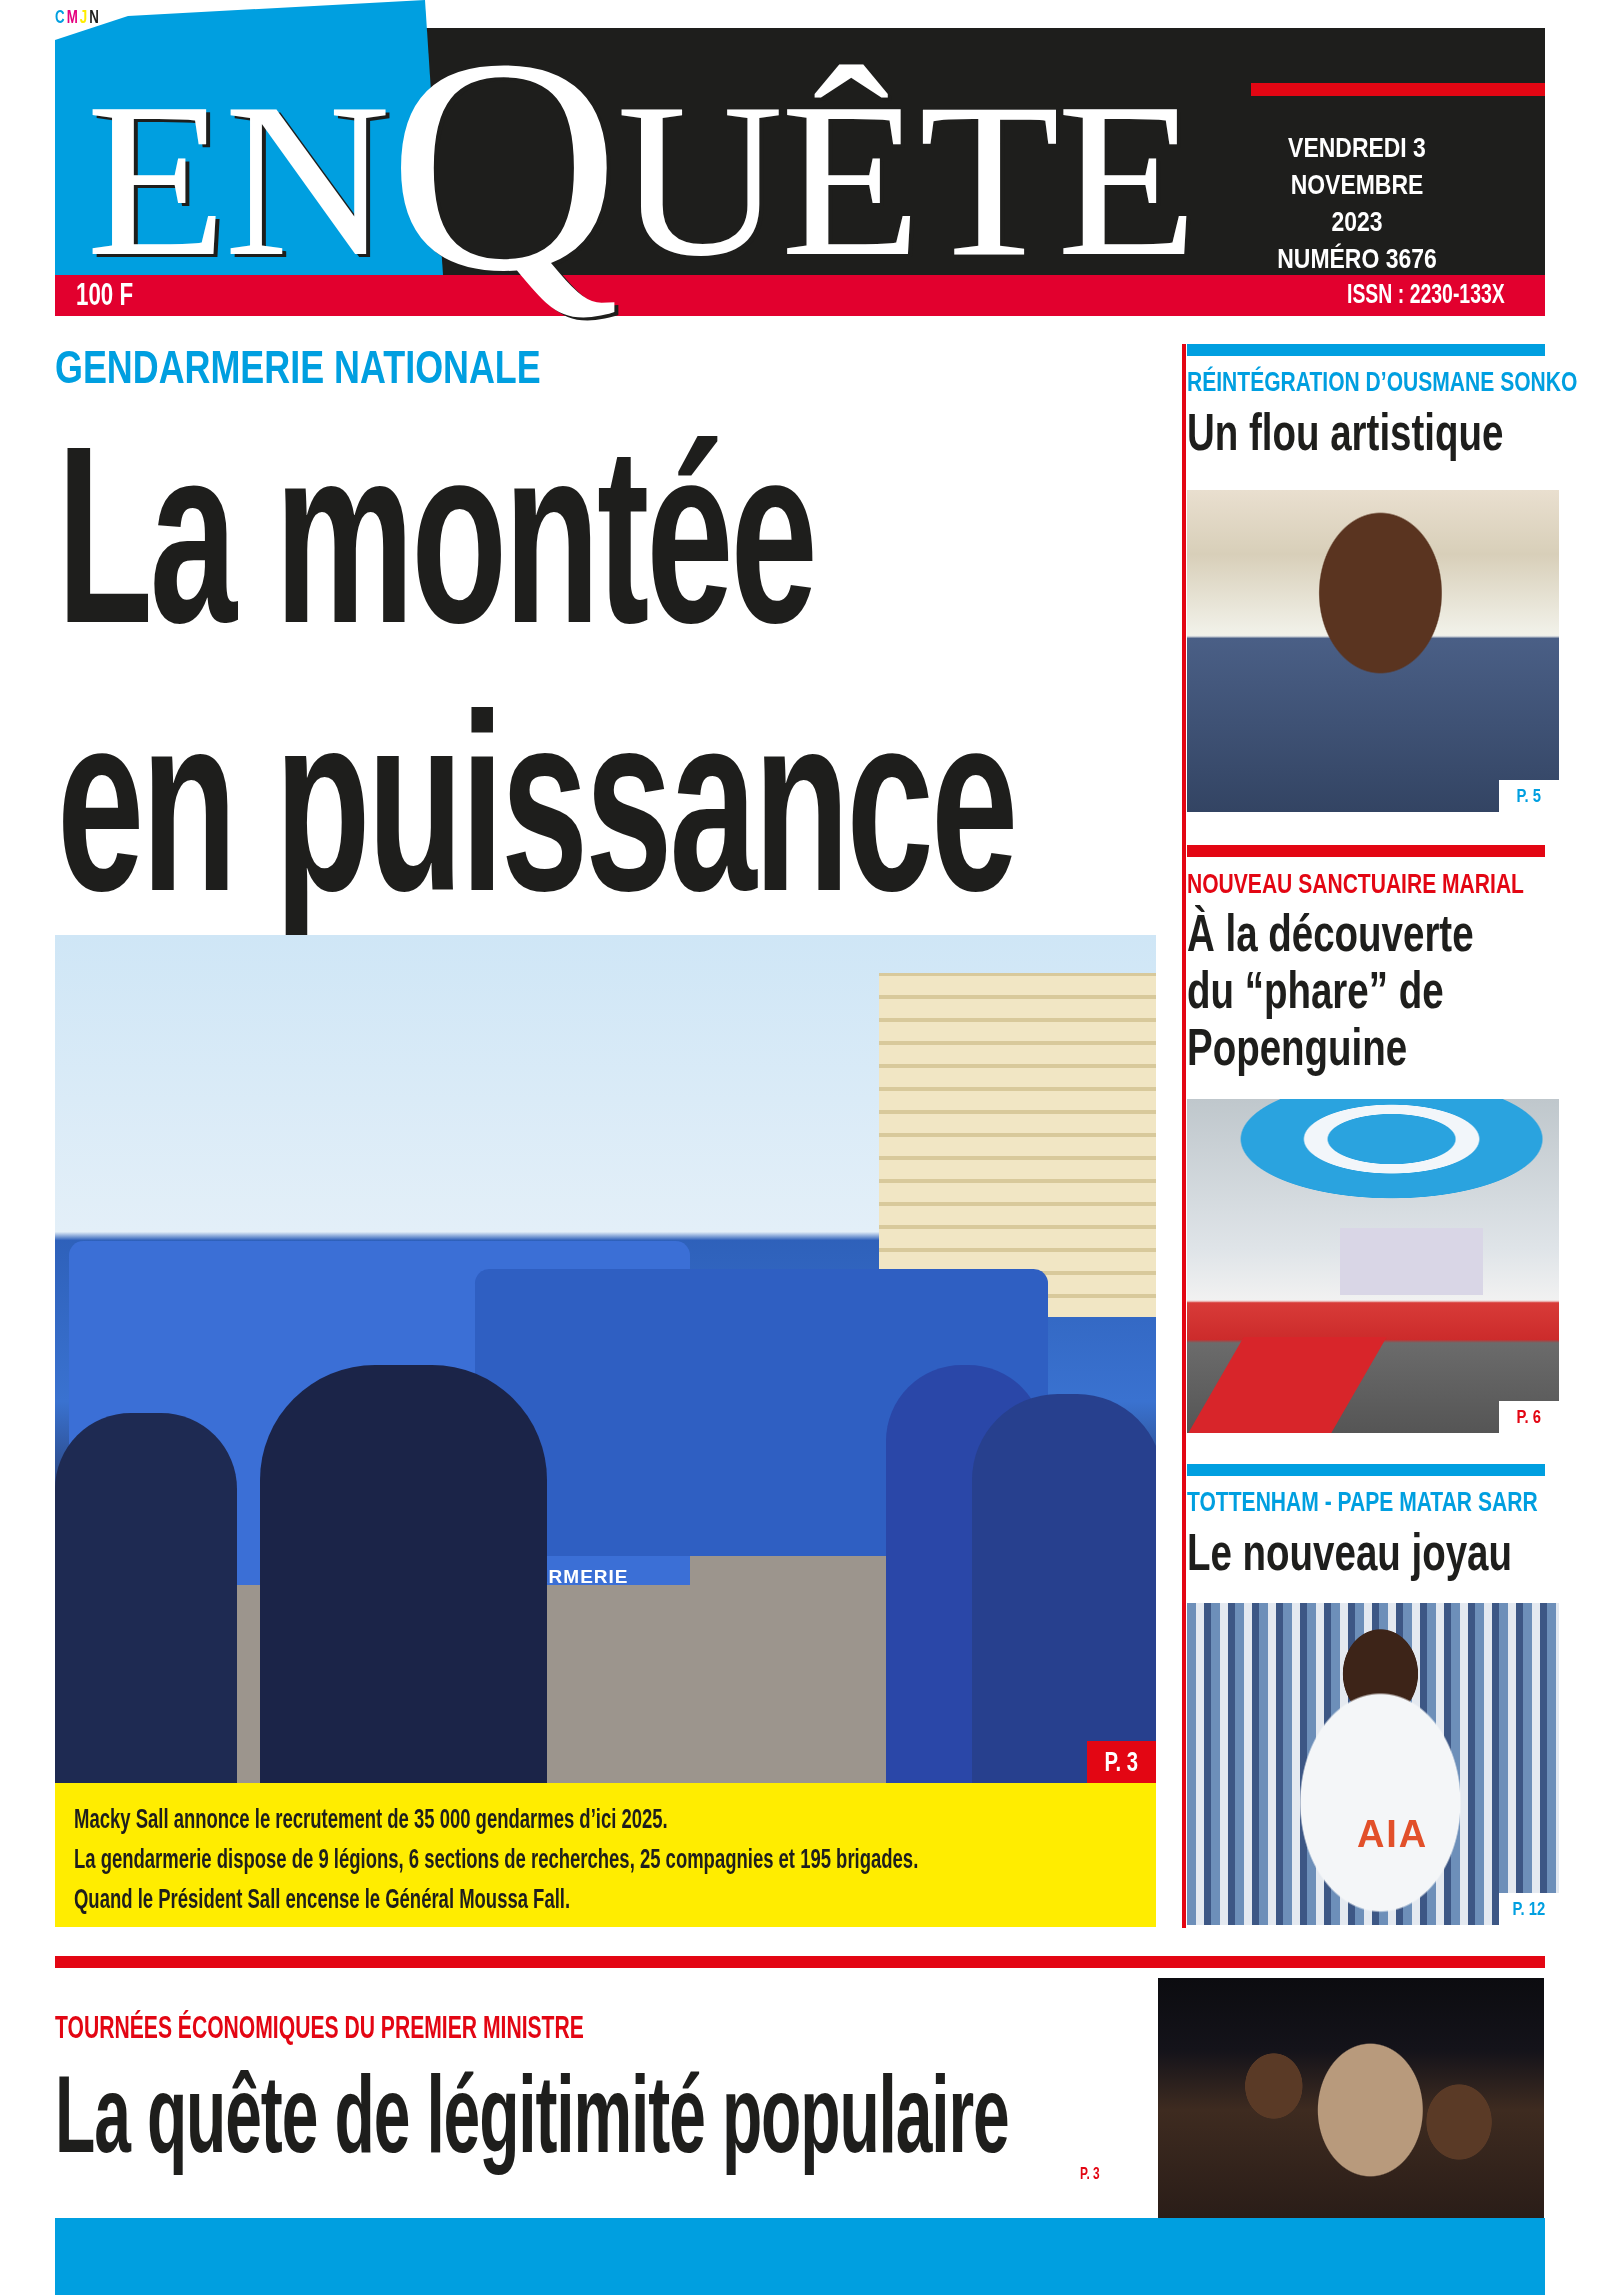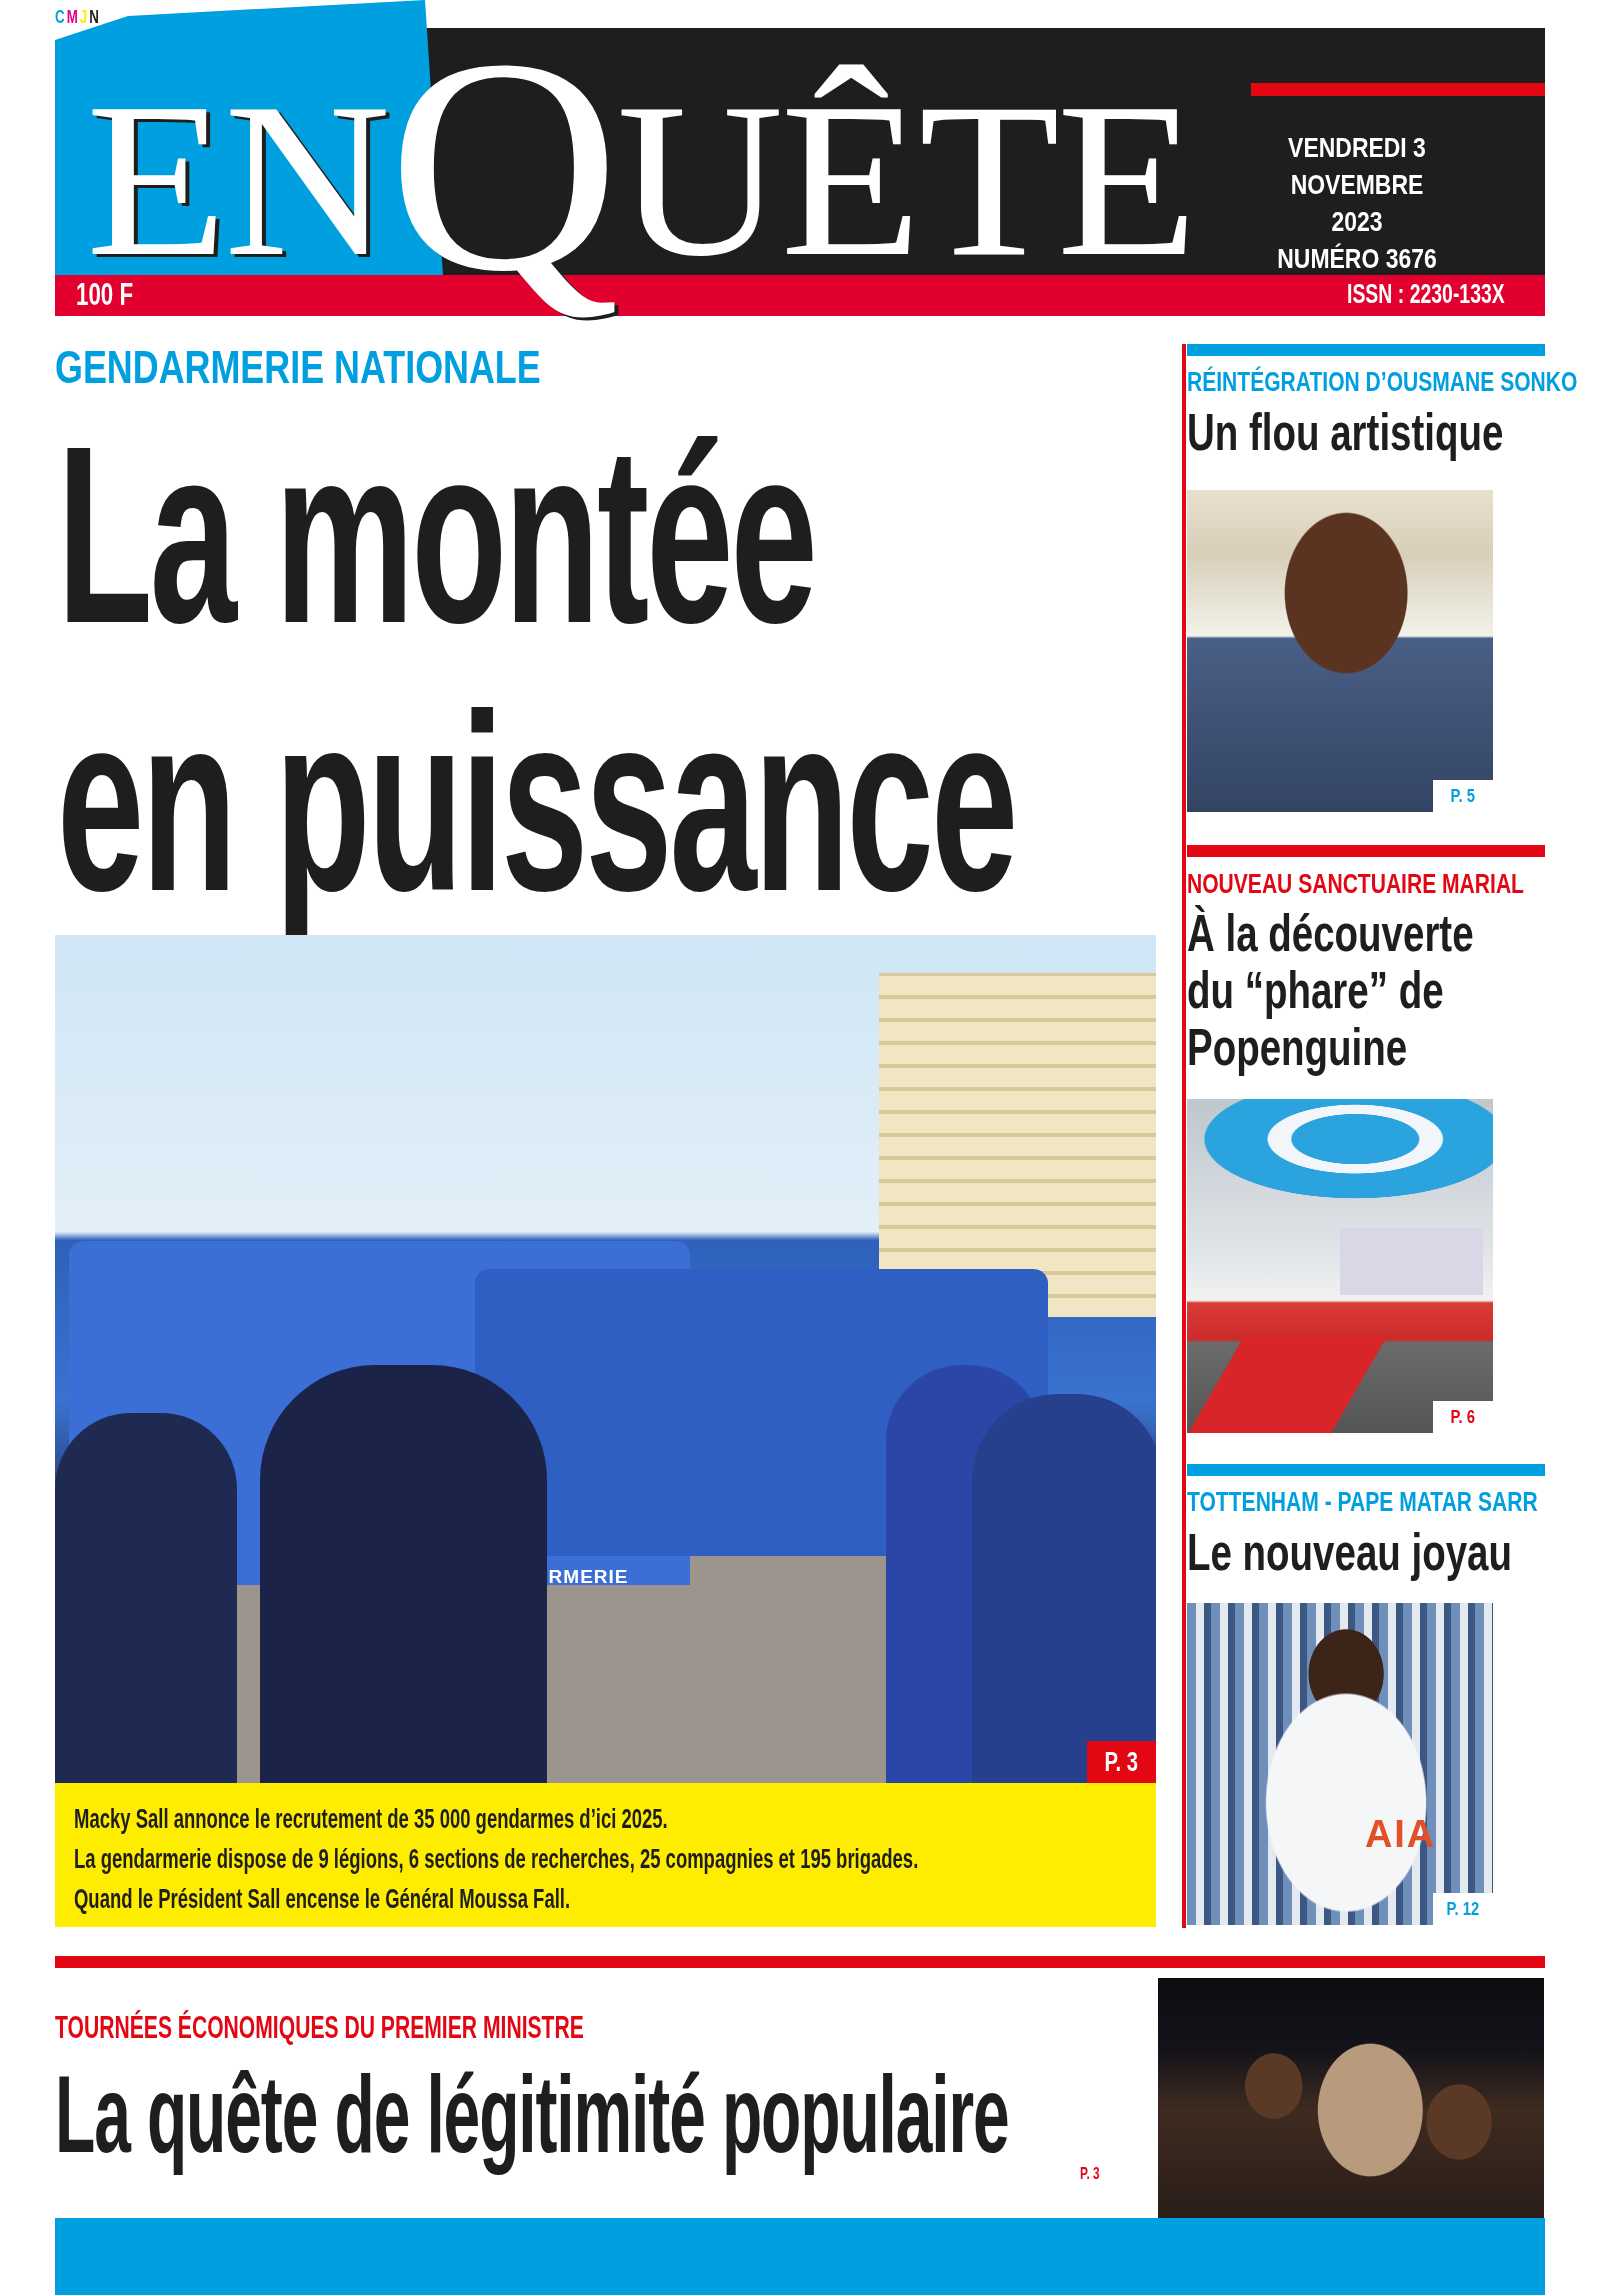--- a/index.html
+++ b/index.html
@@ -58,21 +58,21 @@
 
   .caption { left:55px; top:1783px; width:1101px; height:144px; background:#ffed00; box-sizing:border-box; padding:16px 19px 16px; }
   .caption p { margin:0; font-weight:700; font-size:28px; line-height:40px; color:#1e1e1c;
                transform:scaleX(.66); transform-origin:left top; white-space:nowrap; }
 
   
   .rc-bar { left:1187px; width:358px; height:11.5px; }
   .rc-kicker { left:1187px; font-weight:700; font-size:27px; white-space:nowrap; transform:scaleX(.78); transform-origin:left top; }
   .rc-head { left:1187px; font-weight:700; font-size:52px; line-height:57px; color:#1e1e1c; white-space:nowrap;
              transform:scaleX(.74); transform-origin:left top; }
-  .rc-photo { left:1187px; width:306px; overflow:hidden; }
+  .rc-photo { left:1187px; width:372px; overflow:hidden; }
   .ptag-white { position:absolute; right:0; bottom:0; width:60px; height:32px; background:#fff; font-weight:700;
                 font-size:19px; line-height:32px; text-align:center; }
   .ptag-white span { display:inline-block; transform:scaleX(.78); }
 
   .ph-sonko { top:490px; height:322px;
     background:
       radial-gradient(ellipse 62px 81px at 52% 32%, #5a3420 0 98%, transparent 100%),
       linear-gradient(180deg, #e9dfcf 0%, #d8cfb9 20%, #f2f2ea 45%, transparent 46%),
       linear-gradient(180deg, transparent 45%, #4a5f86 46%, #334463 100%); }
   .ph-sanct { top:1099px; height:334px;
@@ -80,21 +80,21 @@
       radial-gradient(ellipse 158px 62px at 55% 12%, #2aa3df 0 40%, #f2f6fa 41% 55%, #2aa3df 56% 95%, transparent 96%),
       linear-gradient(180deg, #bfc7cc 0%, #dfe4e8 45%, #f1f1f1 60%, transparent 61%),
       linear-gradient(180deg, transparent 60%, #d83b38 61%, #cc2b2b 72%, #6b6b6b 73%, #555 100%); }
   .ph-sanct .screen { position:absolute; left:153px; top:129px; width:143px; height:67px; background:#d9d6e6; }
   .ph-sanct .carpet { position:absolute; left:29px; bottom:0; width:143px; height:96px; background:#d8252a; transform:skewX(-30deg); }
   .ph-sarr { top:1603px; height:322px;
     background:
       radial-gradient(ellipse 81px 110px at 52% 62%, #f4f6f8 0 98%, transparent 100%),
       radial-gradient(ellipse 38px 45px at 52% 22%, #3d2418 0 98%, transparent 100%),
       repeating-linear-gradient(90deg, #6d8fb9 0 8.6px, #e4e9f0 8.6px 17px, #3d5785 17px 24px); }
-  .ph-sarr .aia { position:absolute; left:178px; top:210px; color:#e2502a; font-weight:700; font-size:38px; letter-spacing:1.9px;text-align:center; }
+  .ph-sarr .aia { position:absolute; left:170px; top:210px; color:#e2502a; font-weight:700; font-size:38px; letter-spacing:1.9px;text-align:center; }
 
   
   .bar-red-wide { left:55px; top:1956px; width:1490px; height:11.5px; background:#e30613; }
   .kicker-bottom { left:55px; top:2009px; color:#e30613; font-weight:700; font-size:32px; white-space:nowrap;
                    transform:scaleX(.66); transform-origin:left top; }
   .headline-bottom { left:55px; top:2054px; font-weight:700; font-size:110px; line-height:119px; color:#1e1e1c; white-space:nowrap;
                      letter-spacing:-1.9px; transform:scaleX(.6); transform-origin:left top; }
   .ptag-bottom { left:1080px; top:2164px; color:#e30613; font-weight:700; font-size:17px; transform:scaleX(.7); transform-origin:left top; }
   .ph-crowd { left:1158px; top:1978px; width:386px; height:240px; overflow:hidden;
     background:

